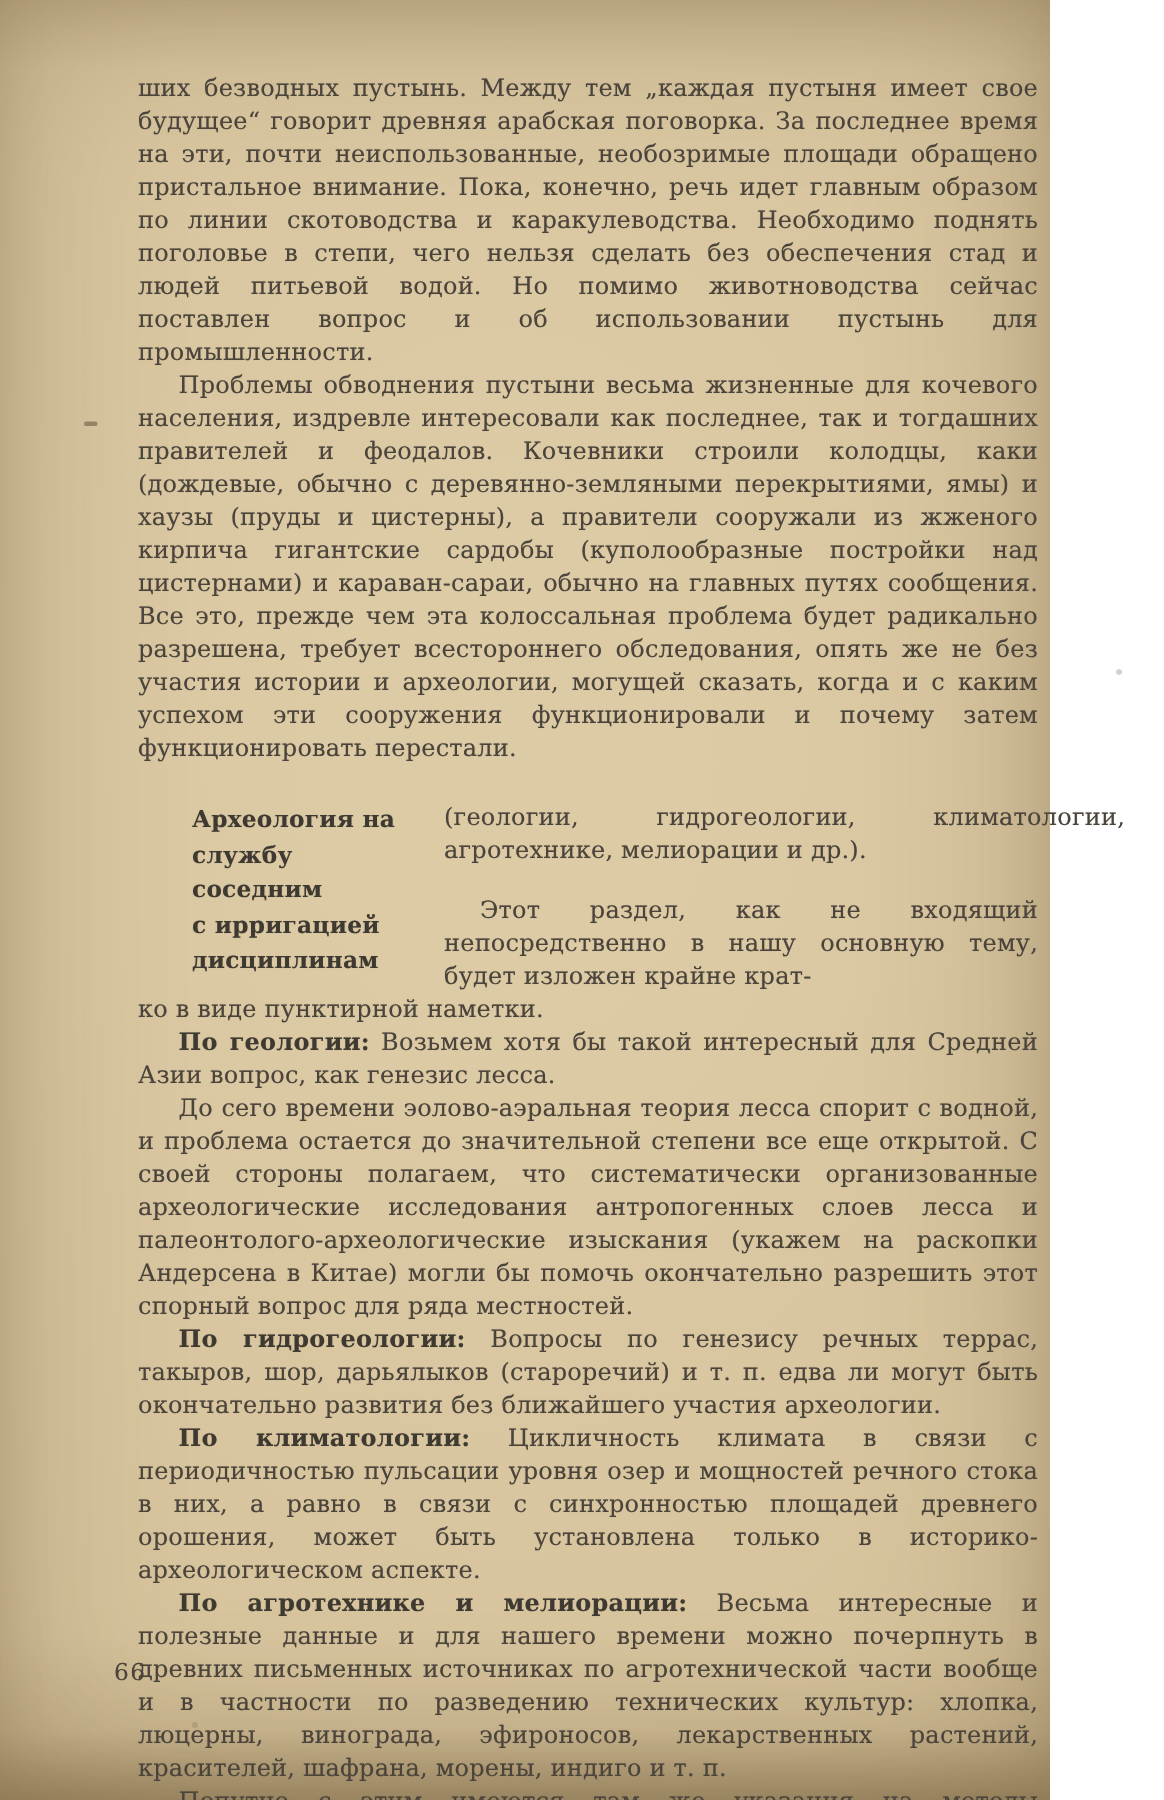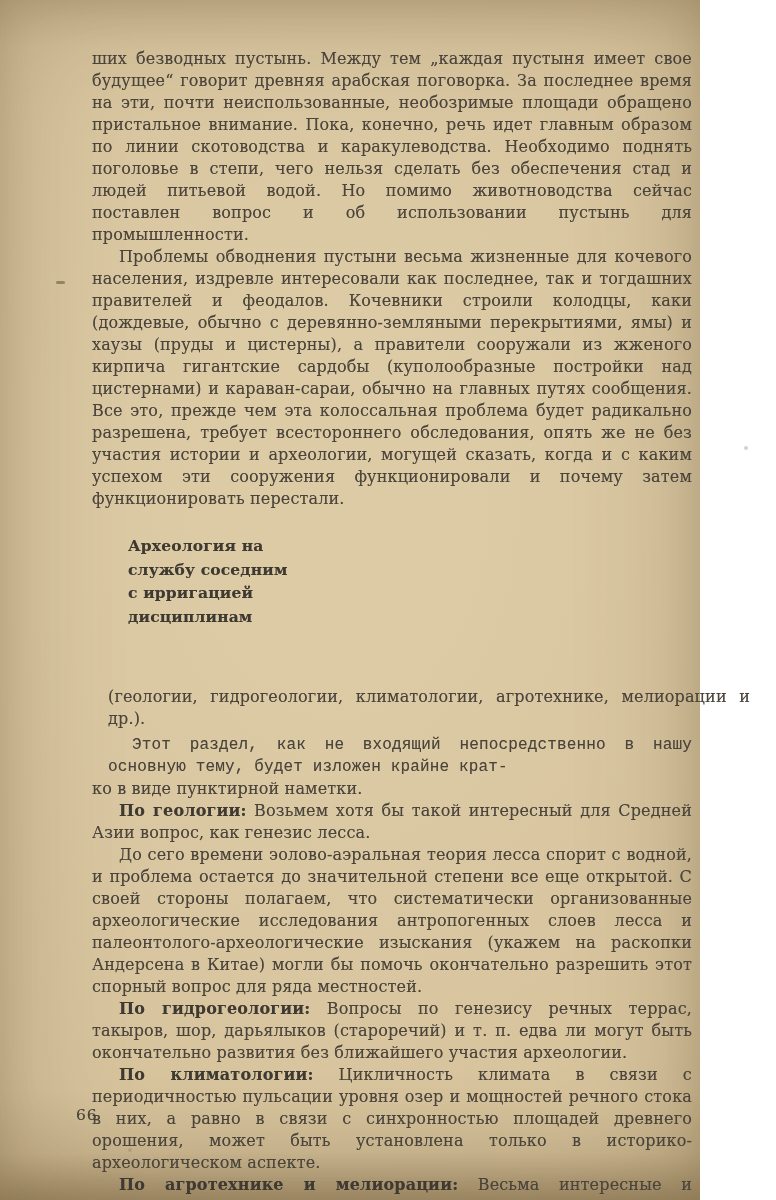--- a/index.html
+++ b/index.html
@@ -19,30 +19,30 @@
   }
   .page-content {
     position: absolute; left: 92px; top: 48px; width: 600px;
     font-size: 16px; line-height: 22px;
     text-align: justify; letter-spacing: 0.15px;
     text-shadow: 0 0 0.5px rgba(74,68,59,0.45);
   }
   p.para { margin: 0; }
   .indent { text-indent: 27px; }
   .gap { margin-top: 10px; }
-  .side-section { display: flex; margin-top: 24px; flex-direction: column; }
+  .side-section { display: flex; margin-top: 24px; }
   .side-heading {
     flex: 0 0 152px; margin-left: 36px;
     font-weight: bold; color: #3f3a31;
     white-space: pre-line; text-align: left;
     font-size: 15.5px; line-height: 23.5px;
   }
   .side-body { flex: 1; margin-left: 16px; }
   .side-body .disciplines { margin-right: -58px; }
-  .side-body .intro { text-indent: 24px; margin-top: 4px; font-family: Liberation Mono, monospace; }
+  .side-body .intro { text-indent: 24px; margin-top: 18px; }
   .lead { font-weight: bold; color: #3f3a31; }
   .page-number {
     position: absolute; left: 76px; top: 1106px;
     font-size: 15.5px; letter-spacing: 1px;
     text-shadow: 0 0 0.5px rgba(74,68,59,0.45);
   }
   .speck { position: absolute; background: rgba(72,57,36,0.45); }
   .speck-dash { width: 9px; height: 3px; border-radius: 2px; }
   .speck-dot { width: 4px; height: 4px; border-radius: 50%; }
 </style>

